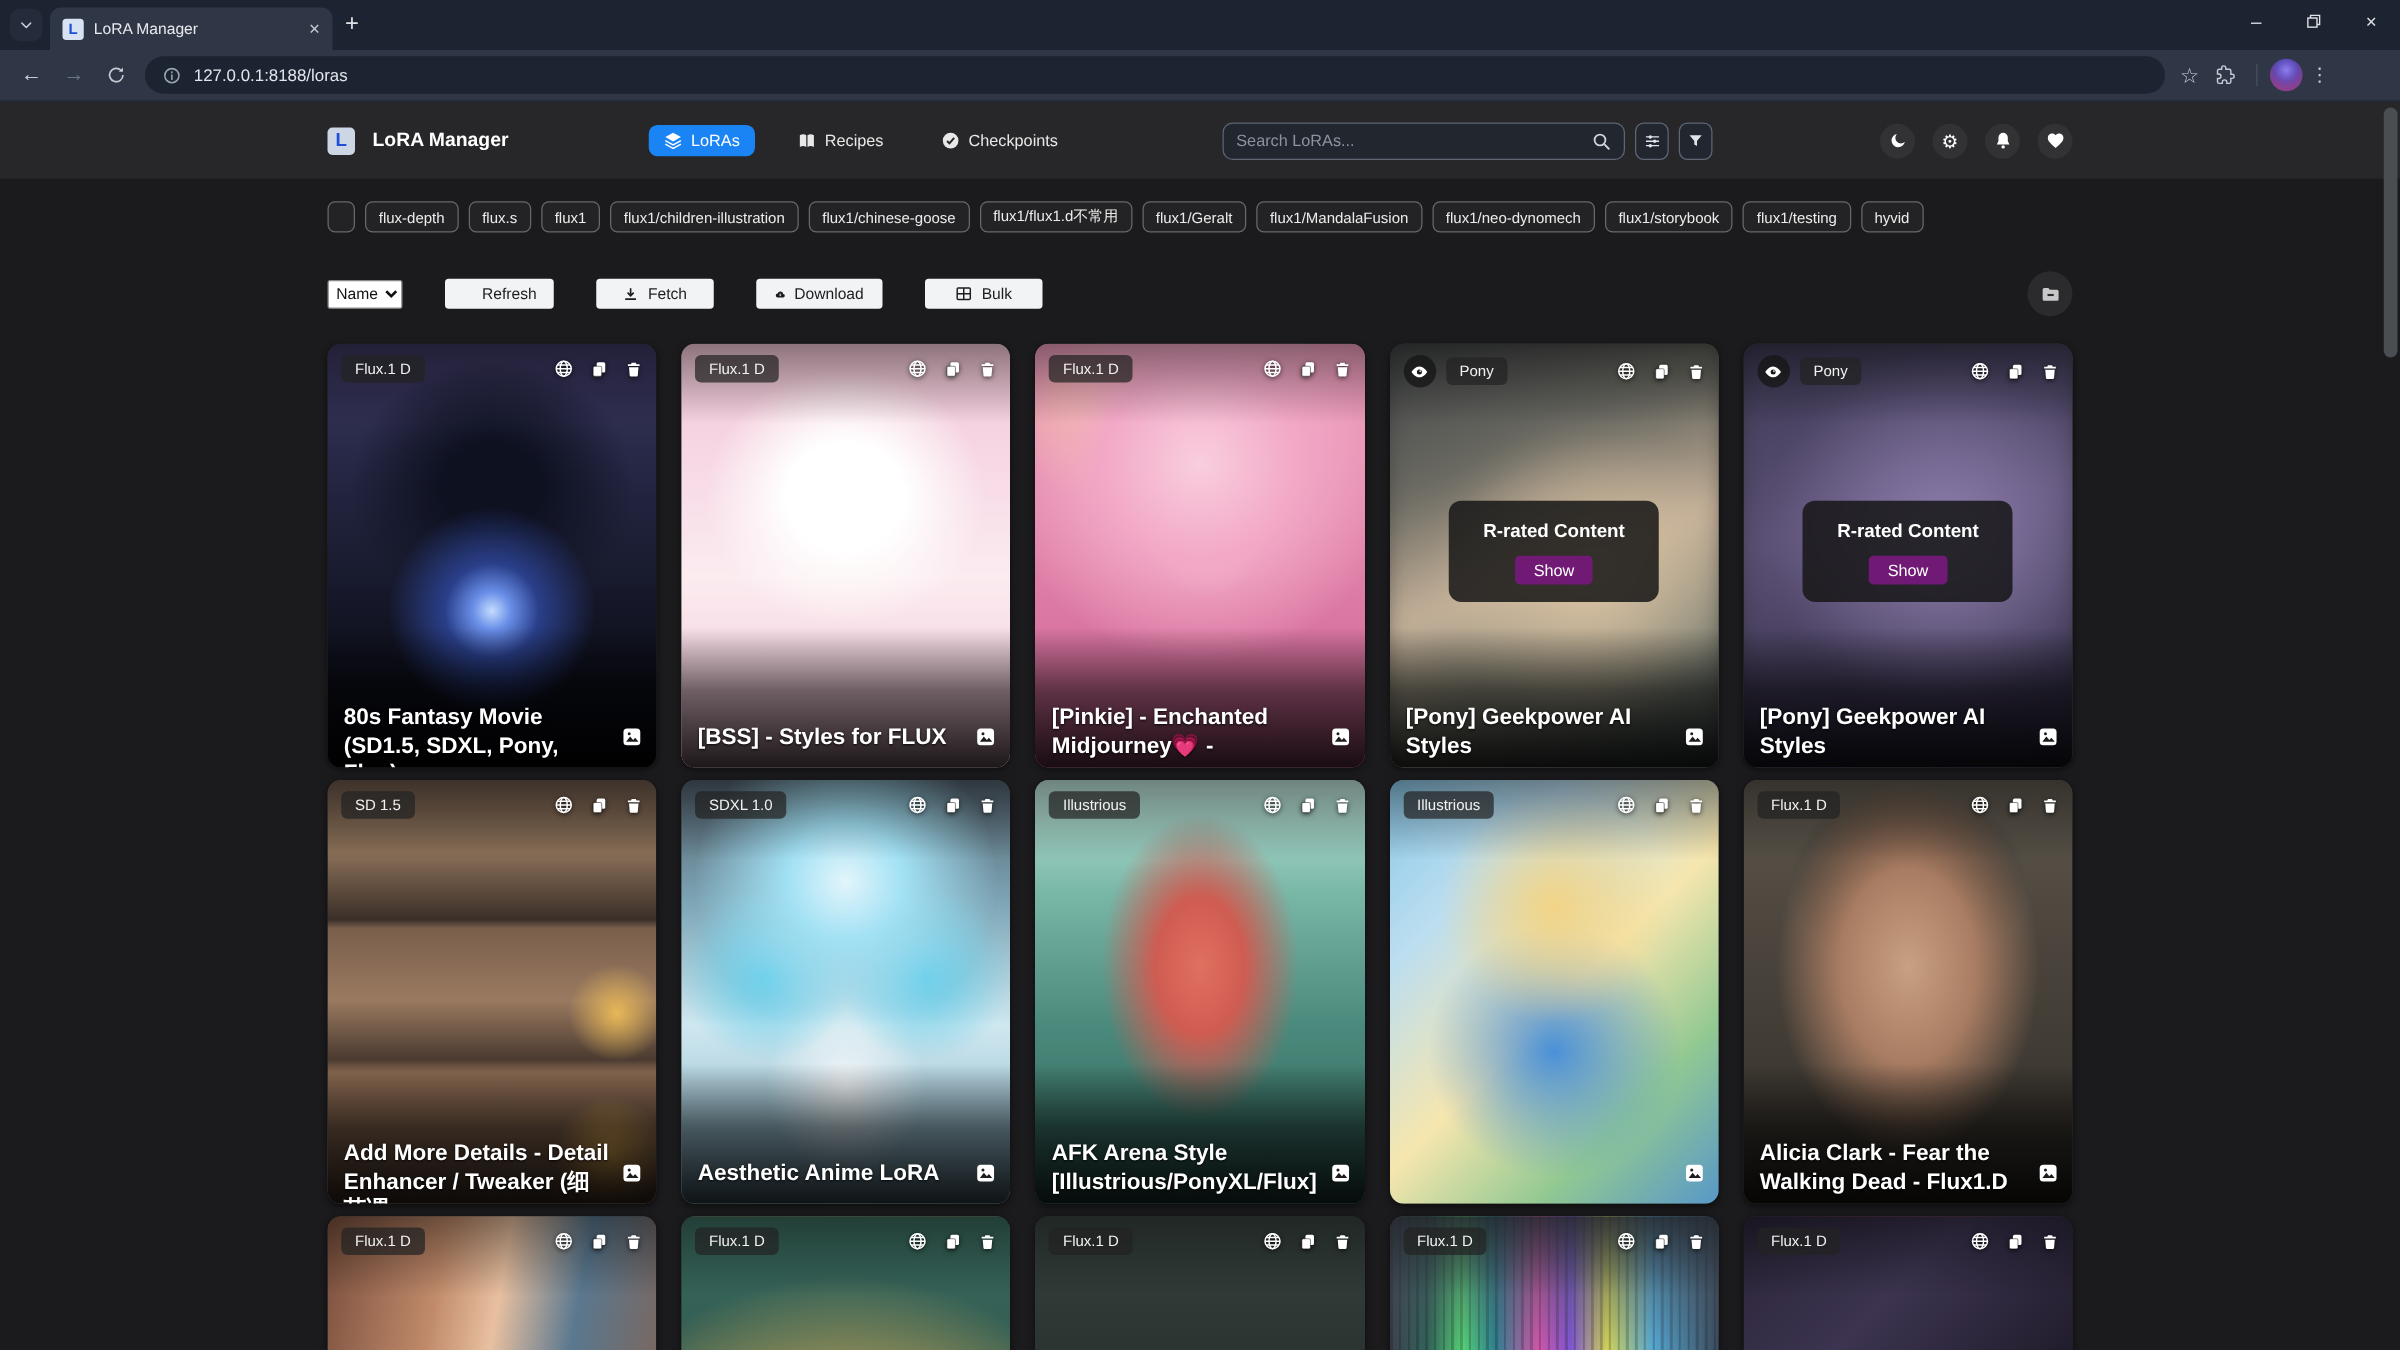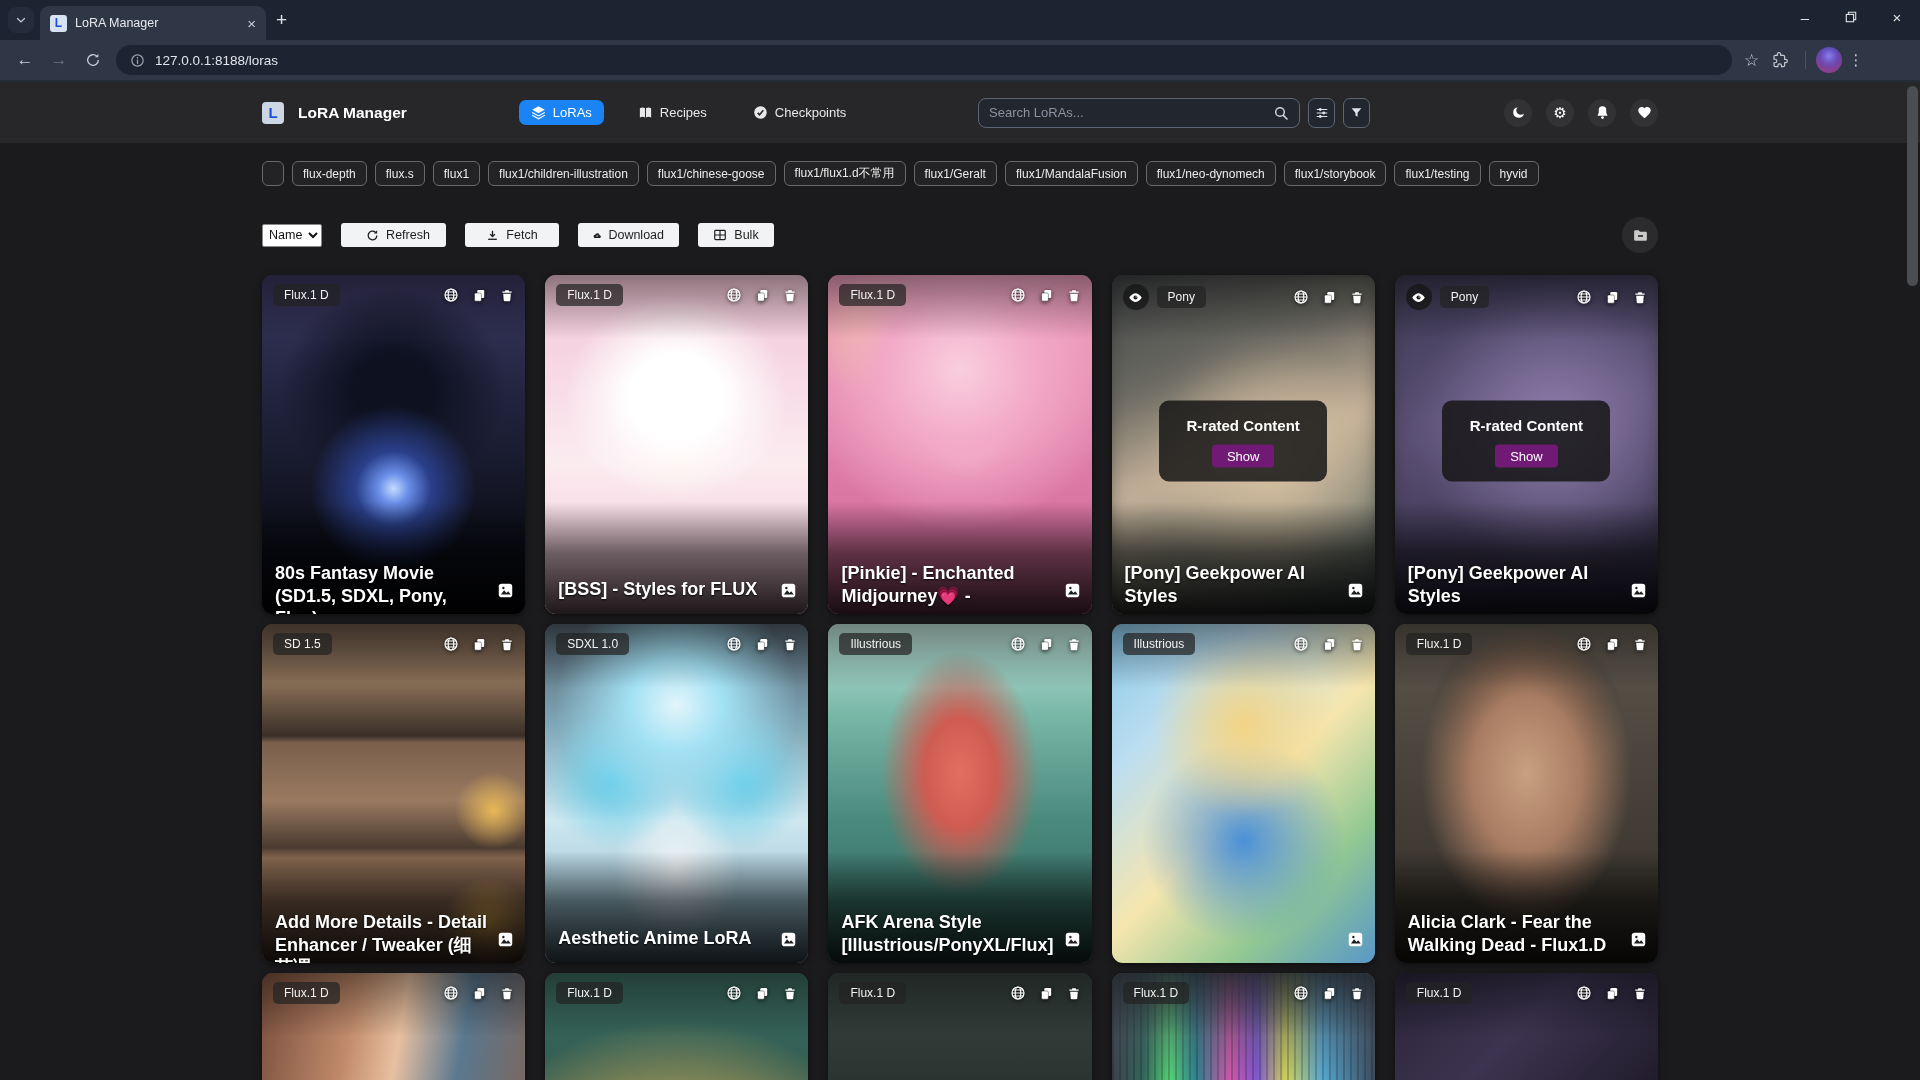--- a/index.html
+++ b/index.html
@@ -61,26 +61,26 @@
     align-items:center; justify-content:center; cursor:pointer; color:#fff; font-size:15px; }
 
   
   .tags { margin-top:18px; display:flex; flex-direction:column; gap:7px; }
   .tag-row { display:flex; gap:8px; }
   .chip { background:rgba(255,255,255,.04); border:1px solid #686868; color:#ececec; font-size:12px;
     padding:3px 10px; border-radius:6px; cursor:pointer; font-family:inherit; white-space:nowrap; }
   .chip-empty { width:22px; }
 
   
-  .actionbar { margin-top:31px; display:flex; align-items:center; gap:19px;justify-content:flex-end; }
+  .actionbar { margin-top:31px; display:flex; align-items:center; gap:34px;justify-content:flex-end; }
   .sort-select { height:23px; font-size:12.5px; font-family:inherit; border-radius:2px; padding:0 2px;
     background:#fff; color:#111; border:1px solid #888; }
   .act-btn { height:24px; display:flex; align-items:center; justify-content:center; gap:7px; background:#f2f3f4;
     color:#1d1d1d; border:none; border-radius:3px; font-size:12.5px; font-family:inherit; cursor:pointer; padding:0 15px; }
-  .act-btn.w1{width:105px;padding-left:24px;} .act-btn.w2{width:94px;} .act-btn.w3{width:101px;} .act-btn.w4{width:76px;}
+  .act-btn.w1{width:87px;padding-left:24px;} .act-btn.w2{width:94px;} .act-btn.w3{width:101px;} .act-btn.w4{width:94px;}
   .folder-btn { margin-left:auto; width:36px; height:36px; border-radius:50%; background:#2b2b2d; border:none;
     display:flex; align-items:center; justify-content:center; cursor:pointer; }
 
   
   .grid { margin-top:22px; display:grid; grid-template-columns:repeat(5,1fr); grid-auto-rows:339px;
     gap:10px 20px; }
   .card { position:relative; border-radius:11px; overflow:hidden; background:#2a2a2a; cursor:pointer;
     box-shadow:0 2px 6px rgba(0,0,0,.5); }
   .card-art { position:absolute; inset:0; }
   .card-top-shade { position:absolute; top:0; left:0; right:0; height:64px;

